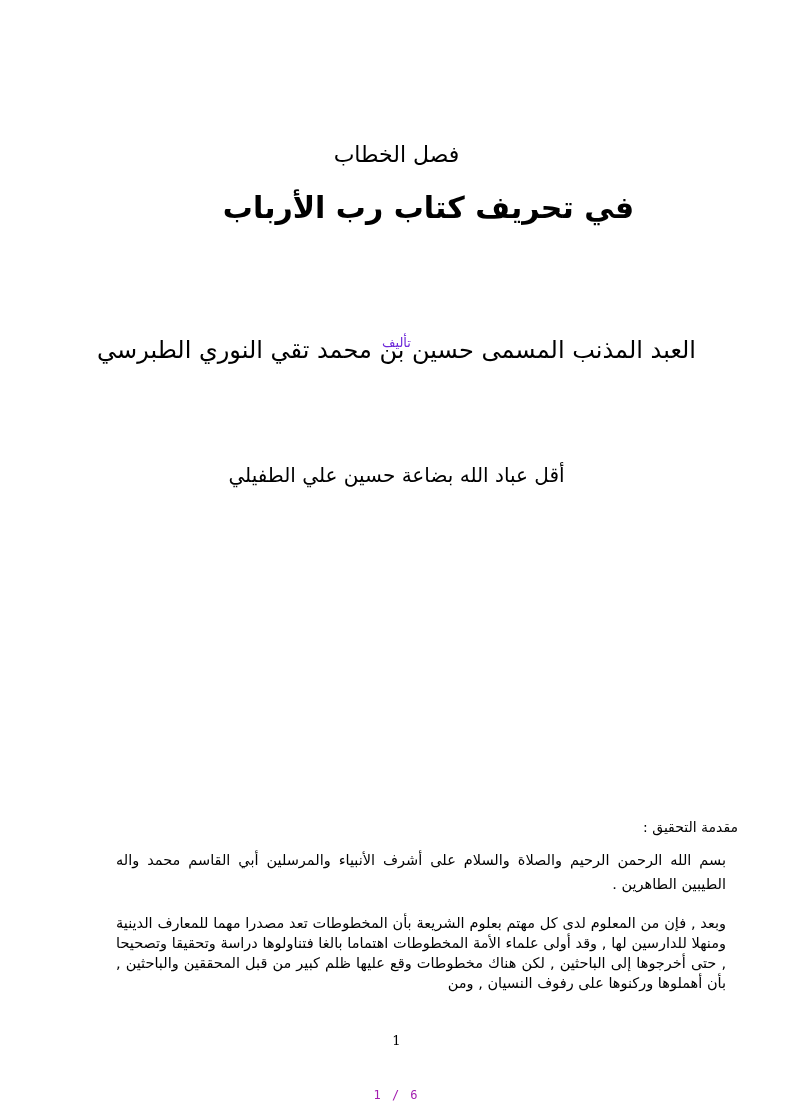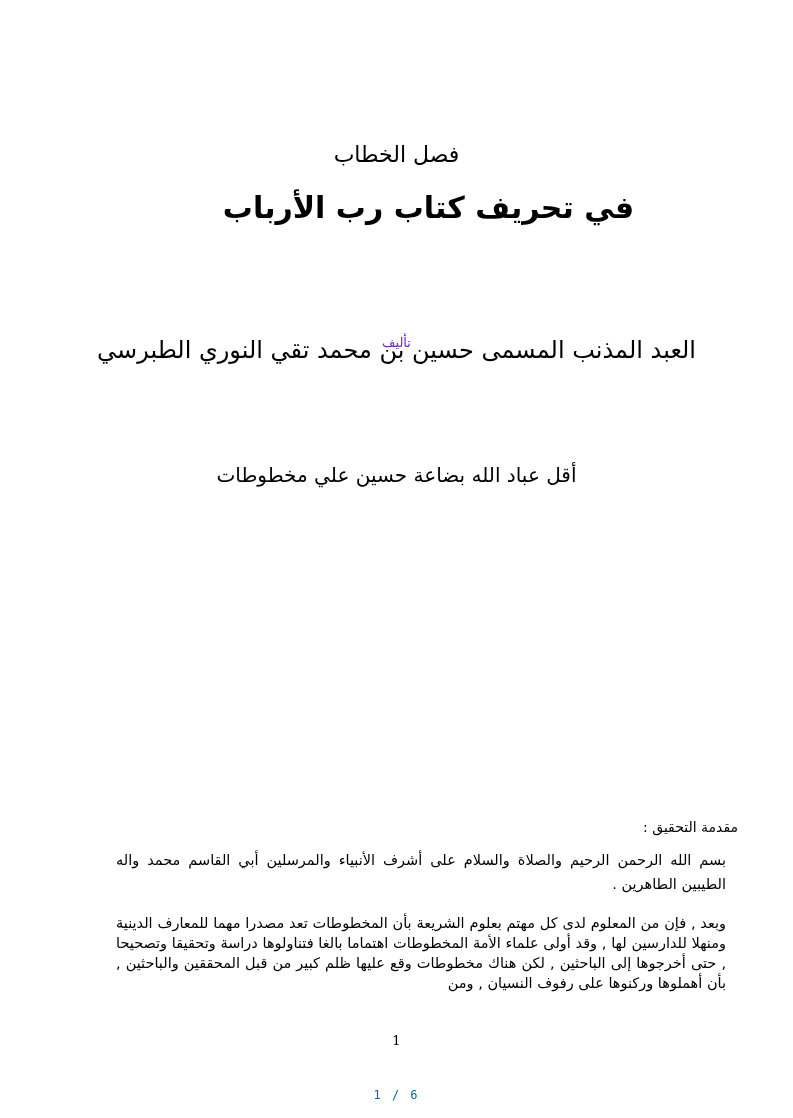--- a/index.html
+++ b/index.html
@@ -76,40 +76,40 @@
   .page-number {
     top: 1033px;
     font-family: "DejaVu Serif", serif;
     font-size: 13px;
     direction: ltr;
   }
   .viewer-pager {
     top: 1088px;
     font-family: "DejaVu Sans Mono", monospace;
     font-size: 12px;
-    color: #0369a1;
+    color: #a21caf;
     direction: ltr;
     letter-spacing: 2px;
   }
 </style>
 </head>
 <body>
 
 <div class="page">
 
   <div class="centered doc-title">فصل الخطاب</div>
 
   <div class="centered doc-subtitle">في تحريف كتاب رب الأرباب</div>
 
   <div class="centered role-label author-label">تأليف</div>
 
   <div class="centered author-name">العبد المذنب المسمى حسين بن محمد تقي النوري الطبرسي</div>
 
 
-  <div class="centered editor-name">أقل عباد الله بضاعة حسين علي مخطوطات</div>
+  <div class="centered editor-name">أقل عباد الله بضاعة حسين علي الطفيلي</div>
 
   <div class="body-block">
     <p class="section-heading">مقدمة التحقيق :</p>
     <p class="para">بسم الله الرحمن الرحيم والصلاة والسلام على أشرف الأنبياء والمرسلين أبي القاسم محمد واله الطيبين الطاهرين .</p>
     <p class="para">وبعد , فإن من المعلوم لدى كل مهتم بعلوم الشريعة بأن المخطوطات تعد مصدرا مهما للمعارف الدينية ومنهلا للدارسين لها , وقد أولى علماء الأمة المخطوطات اهتماما بالغا فتناولوها دراسة وتحقيقا وتصحيحا , حتى أخرجوها إلى الباحثين , لكن هناك مخطوطات وقع عليها ظلم كبير من قبل المحققين والباحثين , بأن أهملوها وركنوها على رفوف النسيان , ومن</p>
   </div>
 
   <div class="centered page-number">1</div>
 
   <div class="centered viewer-pager">1 / 6</div>

